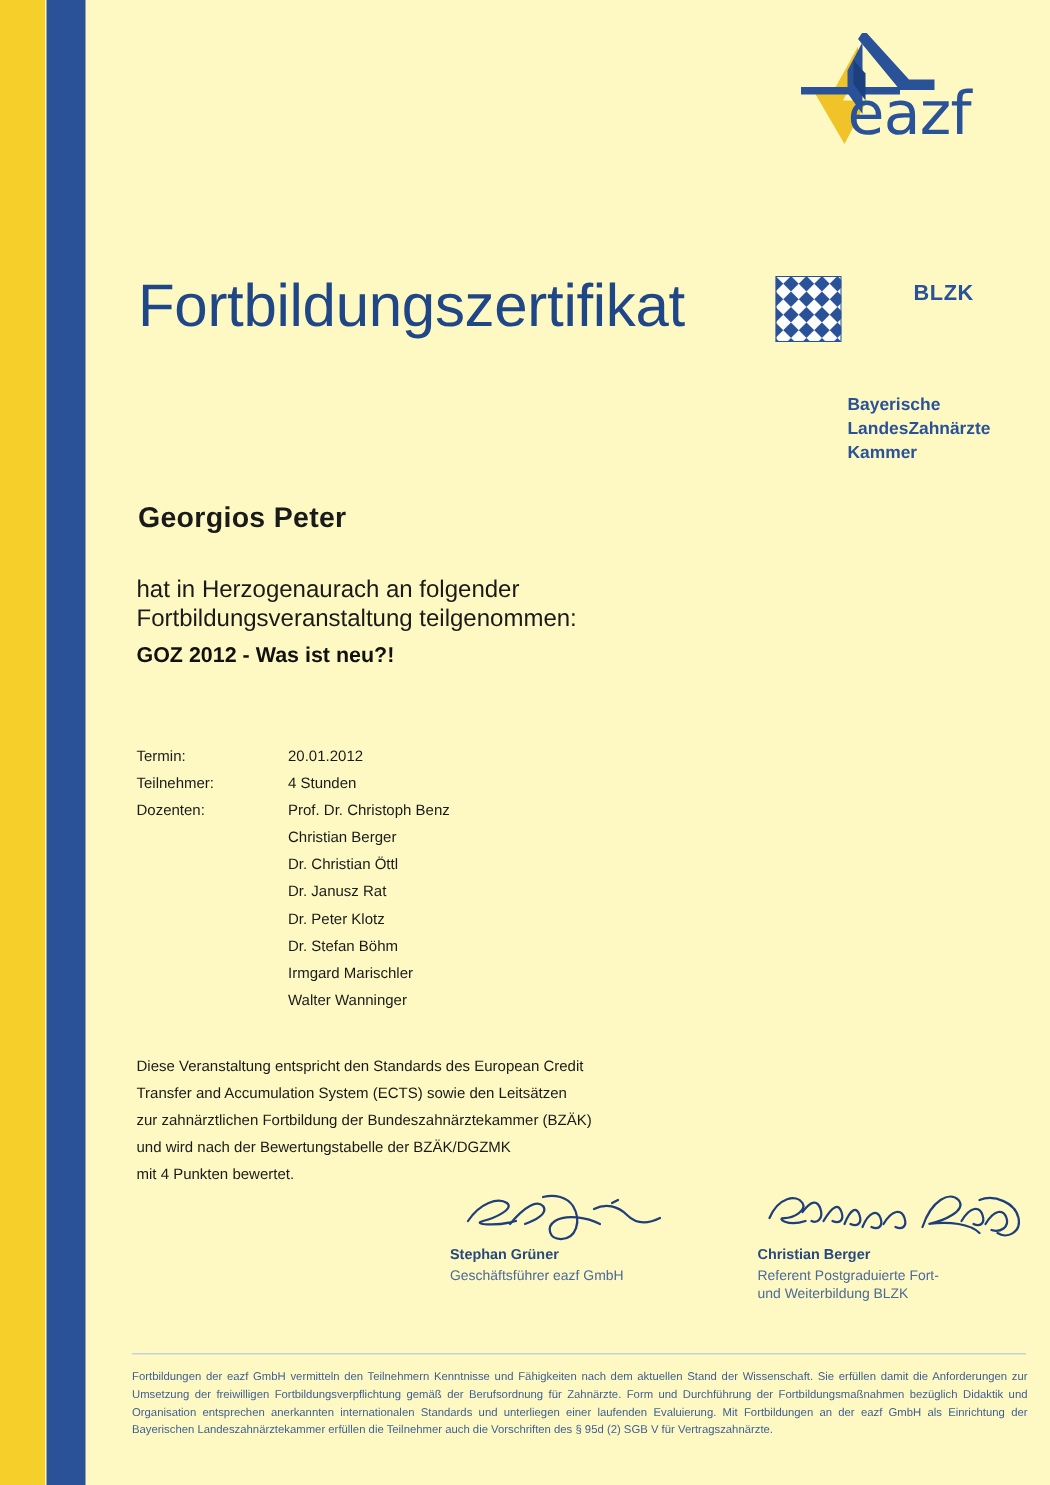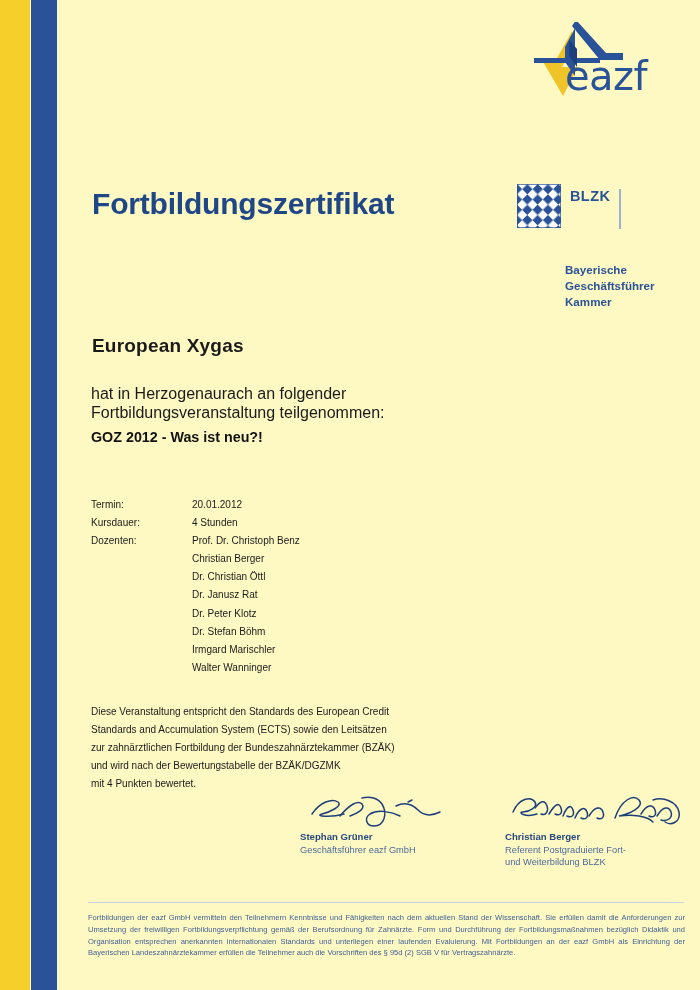--- a/index.html
+++ b/index.html
@@ -80,20 +80,21 @@
   .blzk-block {
     position: absolute;
     left: 517px;
     top: 184px;
     width: 180px;
   }
   .blzk-logo-row {
     display: flex;
     align-items: flex-start;
     height: 48px;
+    gap: 39px;
   }
   .blzk-diamond {
     width: 44px;
     height: 44px;
     flex: 0 0 44px;
   }
   .blzk-word {
     margin-left: 9px;
     margin-top: 4px;
     font-size: 14.5px;
@@ -115,23 +116,23 @@
     line-height: 16.2px;
     font-weight: bold;
     color: #2a5298;
   }
 
   
   .cert-title {
     position: absolute;
     left: 92px;
     top: 187px;
-    font-size: 30px;
+    font-size: 40px;
     line-height: 34px;
-    font-weight: bold;
+    font-weight: normal;
     color: #1f4788;
     letter-spacing: -0.2px;
   }
 
   
   .recipient {
     position: absolute;
     left: 92px;
     top: 334px;
     font-size: 19px;
@@ -291,58 +292,58 @@
           </pattern>
         </defs>
         <rect x="0" y="0" width="44" height="44" fill="url(#lozenge)"></rect>
         <rect x="0" y="0" width="44" height="44" fill="none" stroke="#2a5298" stroke-width="1.4"></rect>
       </svg>
       <div class="blzk-word">BLZK</div>
       <div class="blzk-rule"></div>
     </div>
     <div class="blzk-name">
       <div>Bayerische</div>
-      <div>Geschäftsführer</div>
+      <div>LandesZahnärzte</div>
       <div>Kammer</div>
     </div>
   </div>
 
-  <div class="recipient">European Xygas</div>
+  <div class="recipient">Georgios Peter</div>
 
   <div class="intro">hat in Herzogenaurach  an folgender Fortbildungsveranstaltung teilgenommen:</div>
 
   <div class="course-title">GOZ 2012 - Was ist neu?!</div>
 
   <div class="details">
     <div class="detail-row">
       <div class="detail-label">Termin:</div>
       <div class="detail-value-block">20.01.2012</div>
     </div>
     <div class="detail-row">
-      <div class="detail-label">Kursdauer:</div>
+      <div class="detail-label">Teilnehmer:</div>
       <div class="detail-value-block">4 Stunden</div>
     </div>
     <div class="detail-row">
       <div class="detail-label">Dozenten:</div>
       <div class="detail-value-block">
         <span class="detail-value-line">Prof. Dr. Christoph Benz</span>
         <span class="detail-value-line">Christian Berger</span>
         <span class="detail-value-line">Dr. Christian Öttl</span>
         <span class="detail-value-line">Dr. Janusz Rat</span>
         <span class="detail-value-line">Dr. Peter Klotz</span>
         <span class="detail-value-line">Dr. Stefan Böhm</span>
         <span class="detail-value-line">Irmgard Marischler</span>
         <span class="detail-value-line">Walter Wanninger</span>
       </div>
     </div>
   </div>
 
   <div class="ects">
     <span>Diese Veranstaltung entspricht den Standards des European Credit</span>
-    <span>Standards and Accumulation System (ECTS) sowie den Leitsätzen</span>
+    <span>Transfer and Accumulation System (ECTS) sowie den Leitsätzen</span>
     <span>zur zahnärztlichen Fortbildung der Bundeszahnärztekammer (BZÄK)</span>
     <span>und wird nach der Bewertungstabelle der BZÄK/DGZMK</span>
     <span>mit 4 Punkten bewertet.</span>
   </div>
 
   <div class="signatures">
 
     <div class="sig-col sig-col-left">
       <div class="sig-ink">
         <svg width="160" height="38" viewBox="0 0 160 38">

